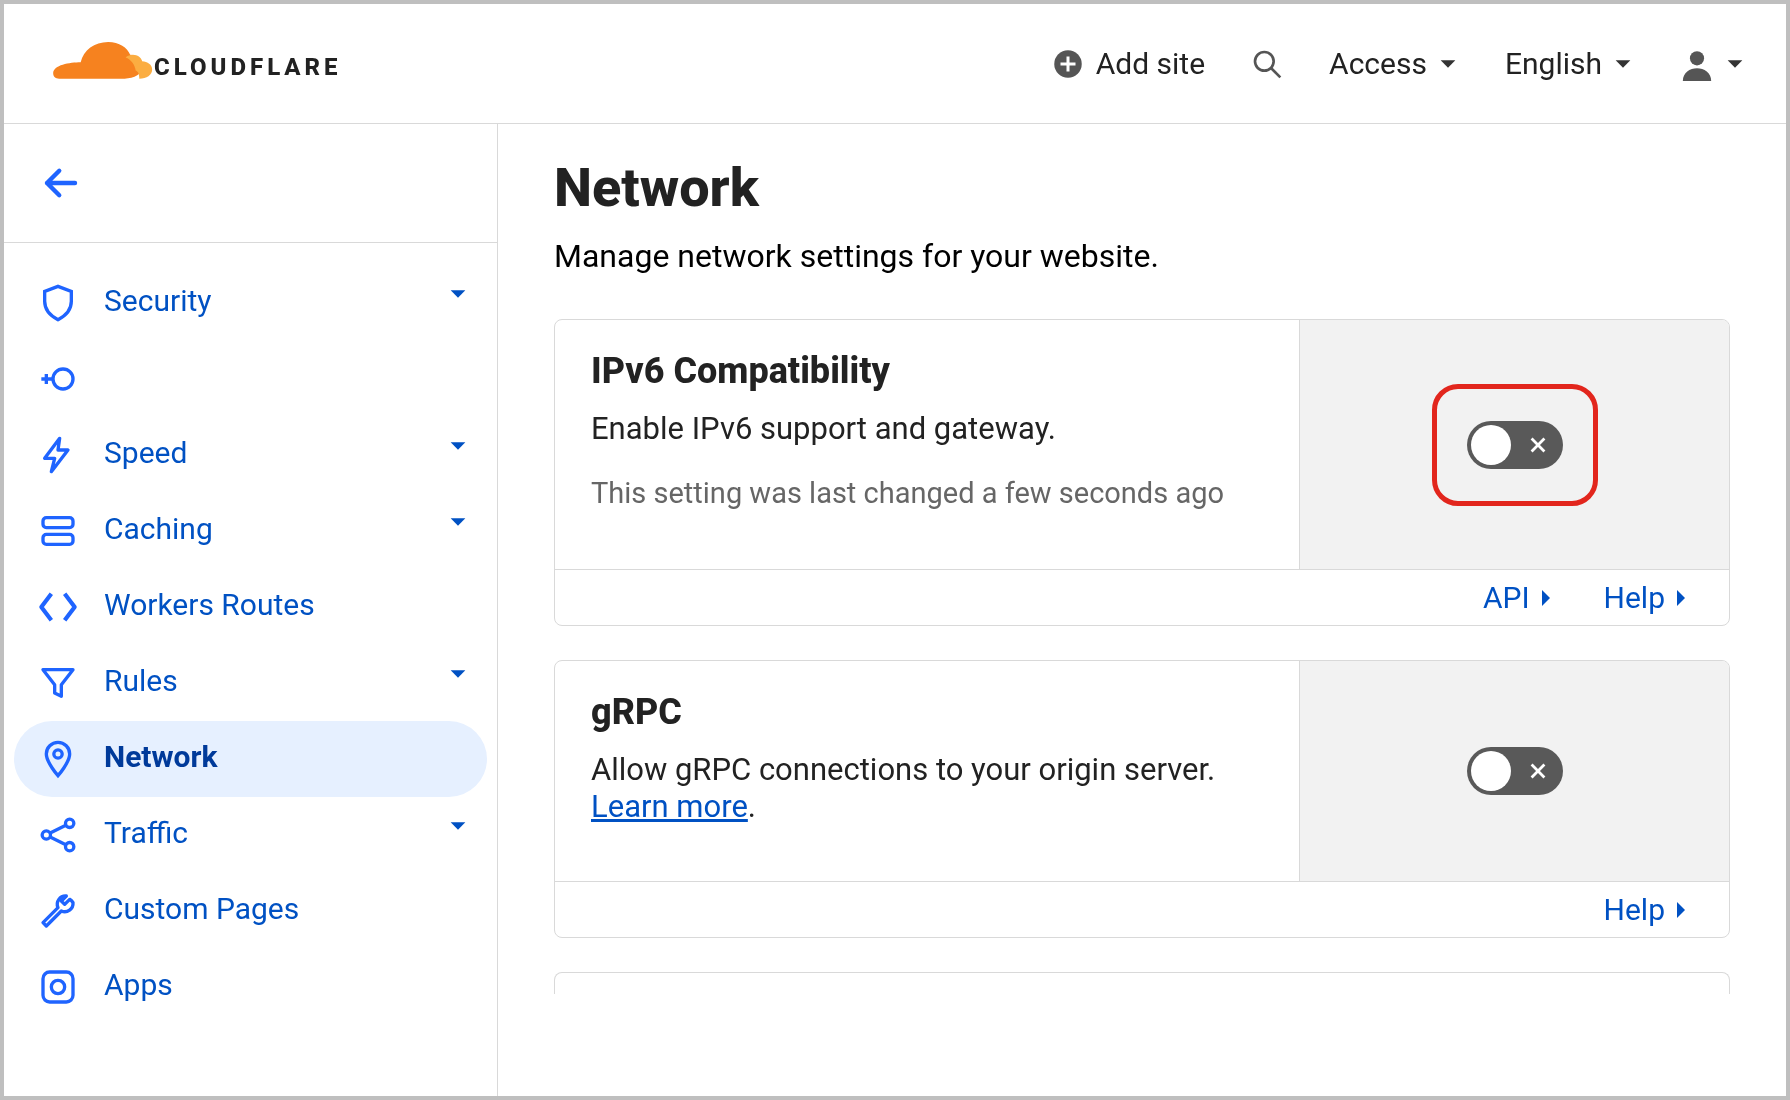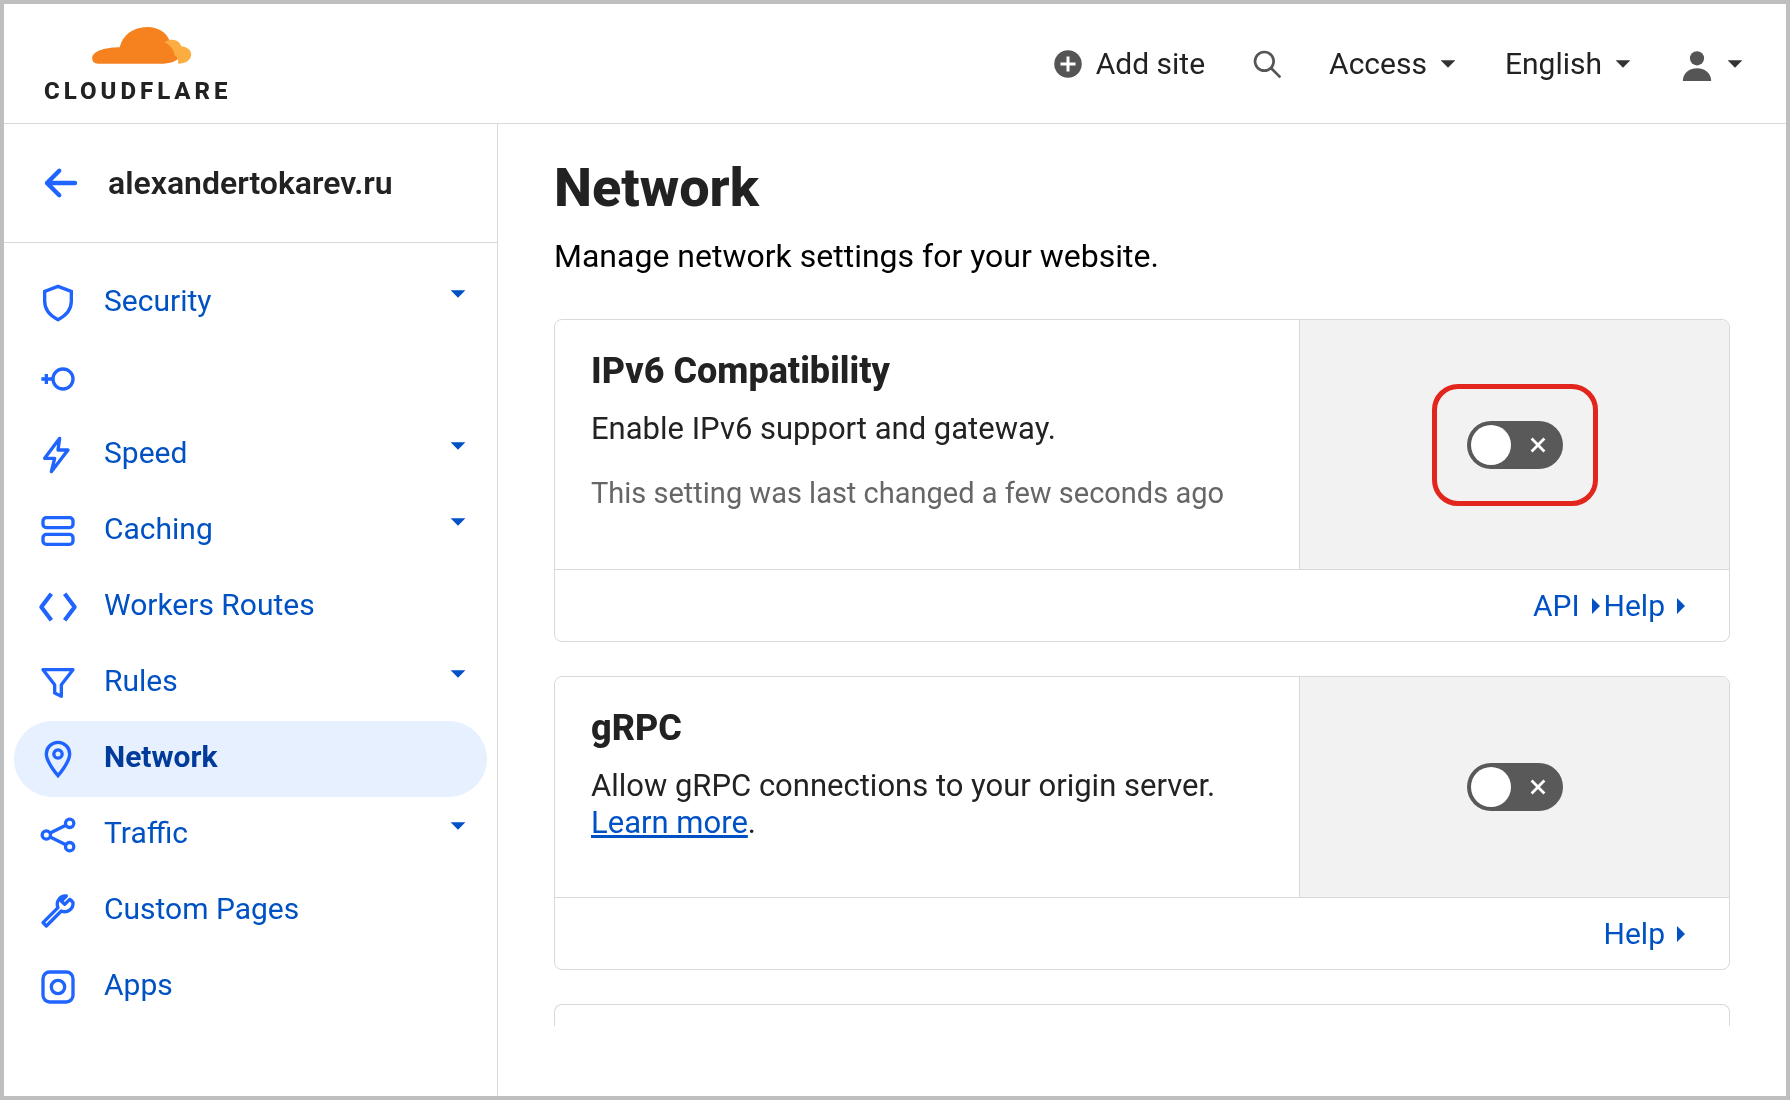--- a/index.html
+++ b/index.html
@@ -18,21 +18,21 @@
     margin:0;width:1790px;height:1100px;
     font-family:-apple-system,BlinkMacSystemFont,"Segoe UI",Roboto,Arial,sans-serif;
     color:var(--text);font-size:28px;background:#fff;border:4px solid #bfbfbf;
     transform-origin:top left;
   }
   
   .header{
     display:flex;align-items:center;height:120px;
     border-bottom:1px solid var(--border);padding:0 40px;
   }
-  .logo{display:flex;flex-direction:column;align-items:center;line-height:1;}
+  .logo{display:flex;flex-direction:row;align-items:center;line-height:1;}
   .logo svg{width:110px;height:48px;}
   .logo .word{font-weight:800;letter-spacing:4px;font-size:24px;margin-top:6px;}
   .hspacer{flex:1;}
   .hitem{display:flex;align-items:center;gap:10px;margin-left:46px;color:#222;cursor:pointer;font-size:30px;}
   .hicon{width:36px;height:36px;display:inline-flex;align-items:center;justify-content:center;}
   
   svg{display:block;}
   .plus-circle{width:30px;height:30px;}
   .chevdown{width:22px;height:22px;}
   .search-ico{width:32px;height:32px;color:#555;}
@@ -75,21 +75,21 @@
   .card-left h2{font-size:36px;font-weight:800;margin:0 0 18px;}
   .card-left .desc{font-size:31px;margin:0 0 26px;}
   .card-left .note{font-size:29px;color:var(--muted);}
   .card-left a.inline{color:var(--link);text-decoration:underline;}
   .card-right{
     width:430px;background:#f2f2f2;border-left:1px solid var(--border);
     display:flex;align-items:center;justify-content:center;
   }
   .card-footer{
     border-top:1px solid var(--border);display:flex;justify-content:flex-end;
-    align-items:flex-start;padding:18px 40px;font-size:30px;
+    gap:50px;align-items:flex-start;padding:10px 40px;font-size:30px;
   }
   .card-footer a{color:var(--link);display:flex;align-items:center;gap:8px;cursor:pointer;}
   .footchev{width:16px;height:24px;}
   
   .toggle{
     width:96px;height:48px;border-radius:999px;background:var(--toggle-off);
     position:relative;cursor:pointer;display:flex;align-items:center;
   }
   .toggle .knob{
     width:40px;height:40px;border-radius:50%;background:#fff;position:absolute;left:4px;
@@ -153,21 +153,20 @@
   </div>
 </div>
 
 <div class="body">
 
   <div class="sidebar">
     <div class="sitehdr">
       <svg class="backarrow" viewBox="0 0 24 24">
           <path d="M20 12H4m0 0l7-7m-7 7l7 7" fill="none" stroke="currentColor" stroke-width="2.5" stroke-linecap="round" stroke-linejoin="round"></path>
         </svg>
-      <span>alexandertokarev.ru</span>
     </div>
     <div class="sidelist" id="sidelist">
         <div class="sideitem">
           <span class="iconbox">
             <svg viewBox="0 0 24 24">
               <path d="M12 2l8 3v6c0 6-4 9-8 11-4-2-8-5-8-11V5l8-3z" fill="none" stroke="currentColor" stroke-width="2"></path>
             </svg>
           </span>
           <span class="label">Security</span>
           <svg class="expand" viewBox="0 0 24 24">

